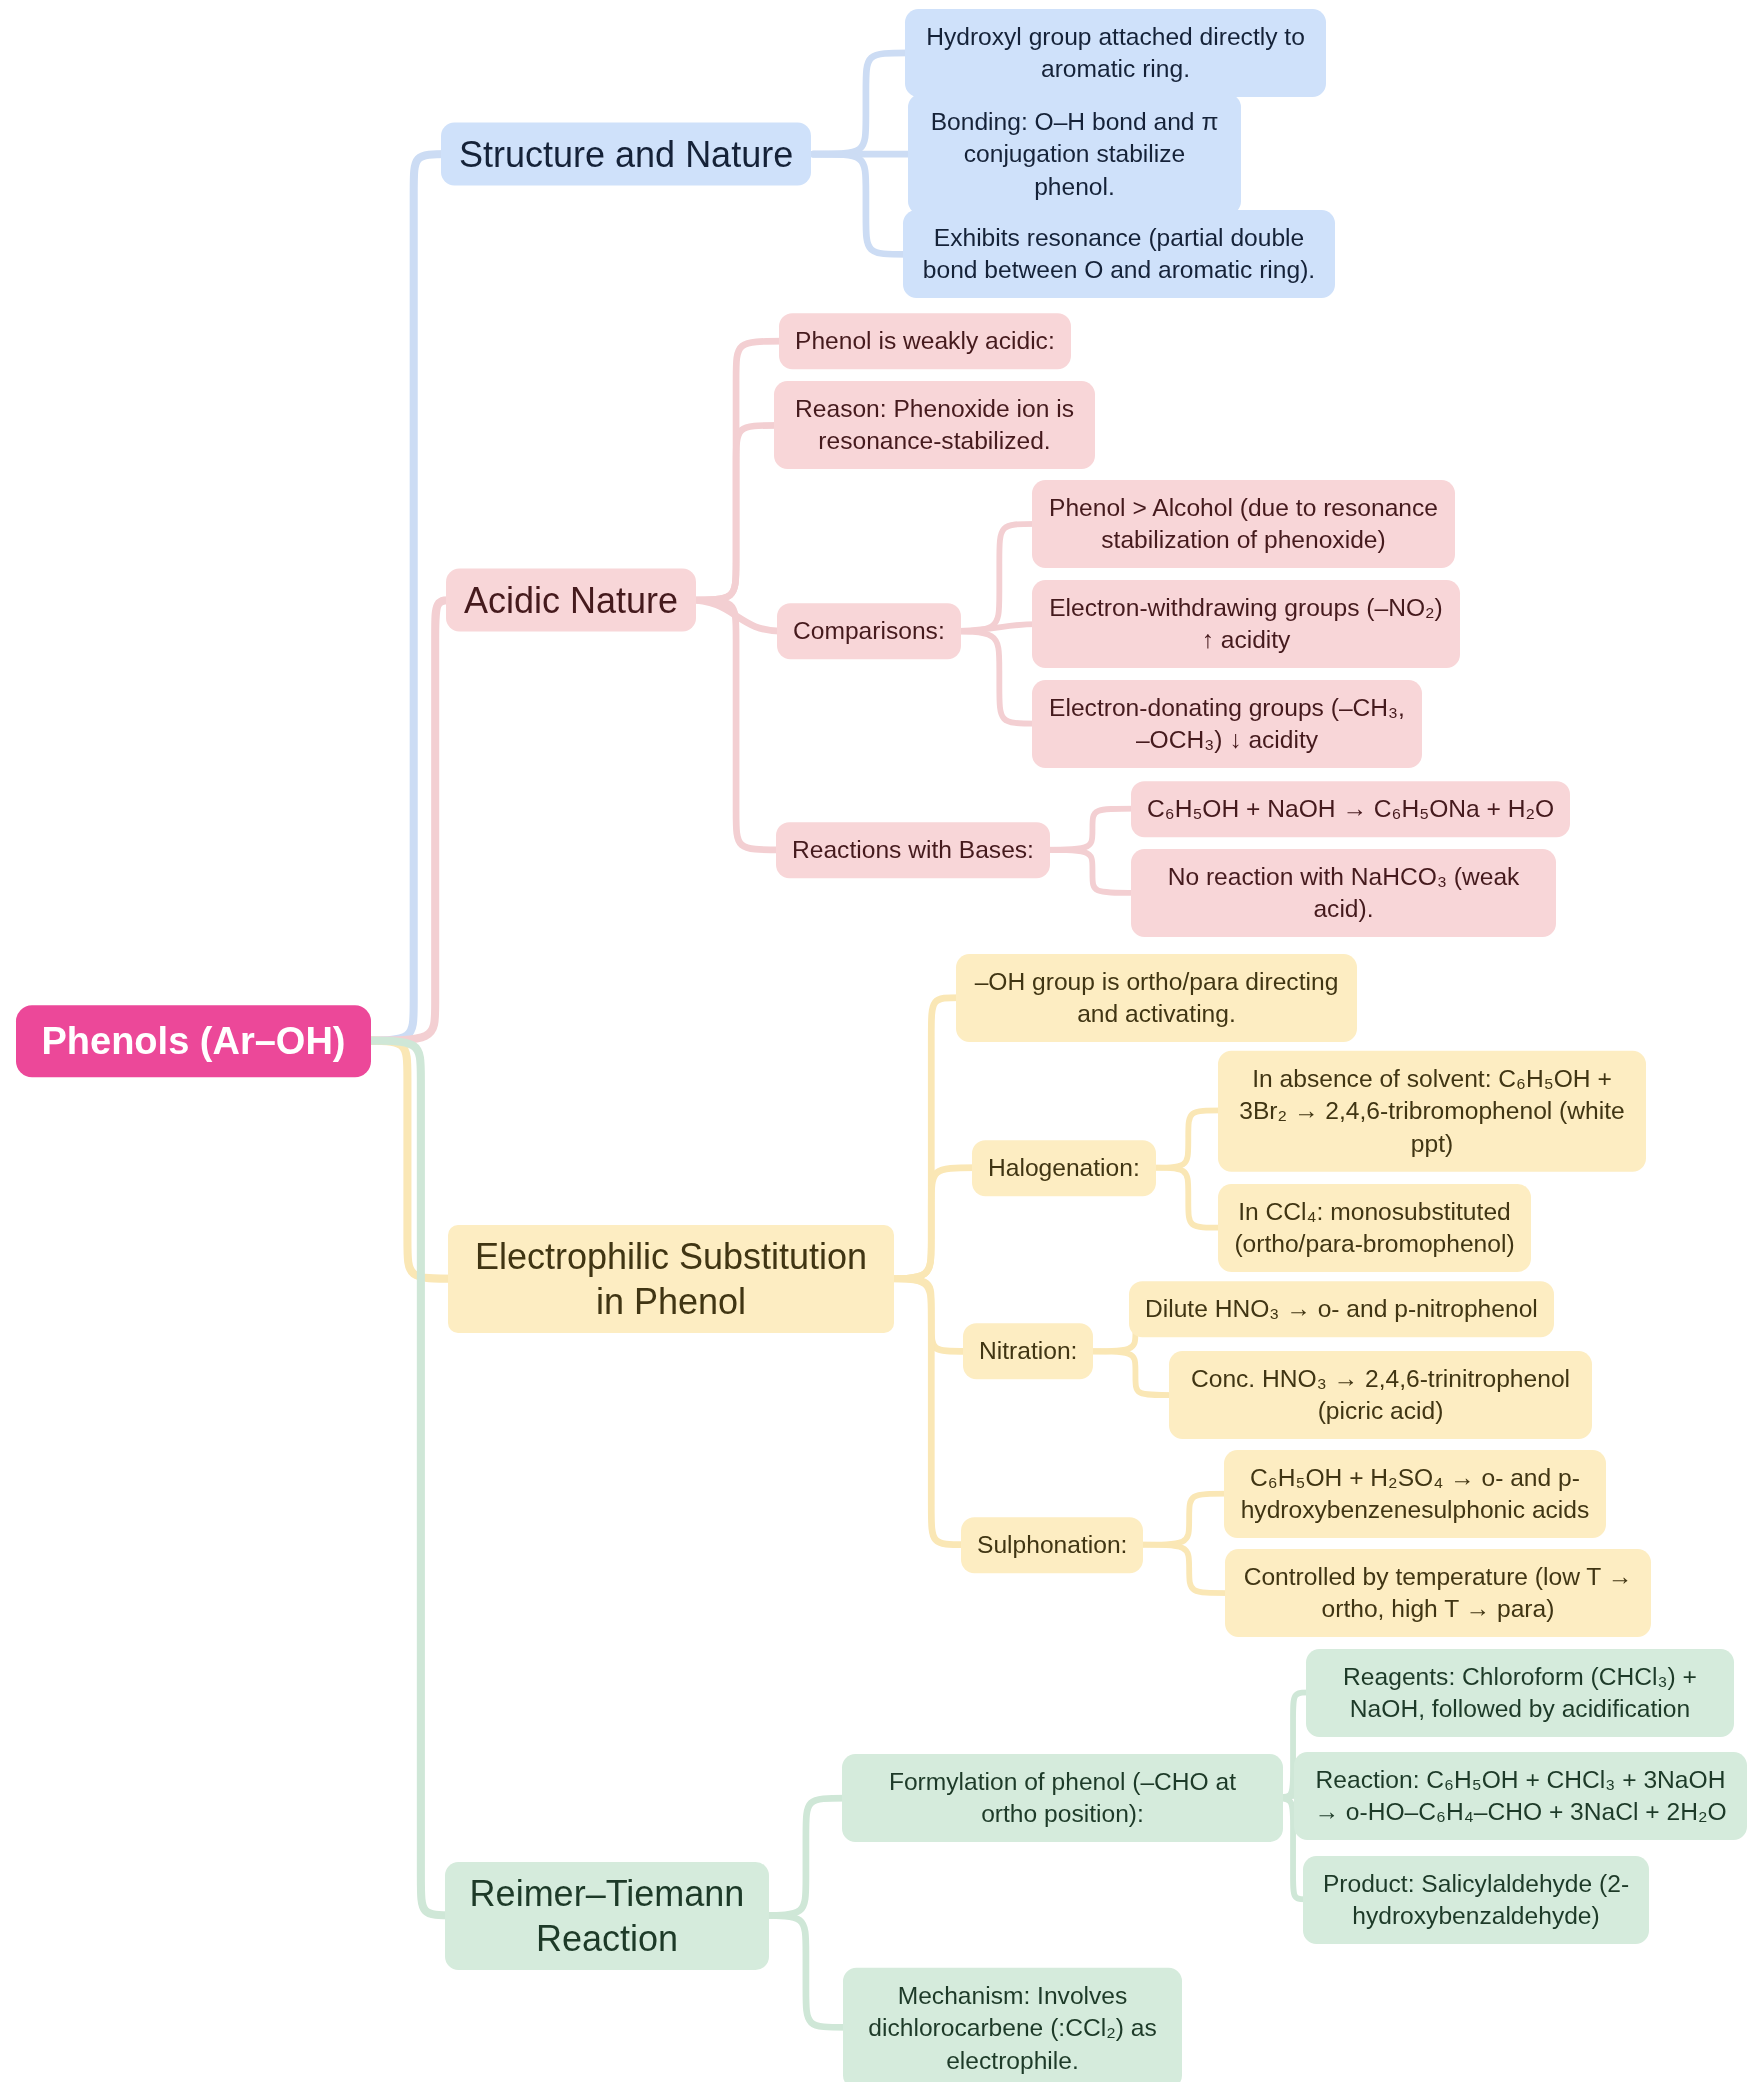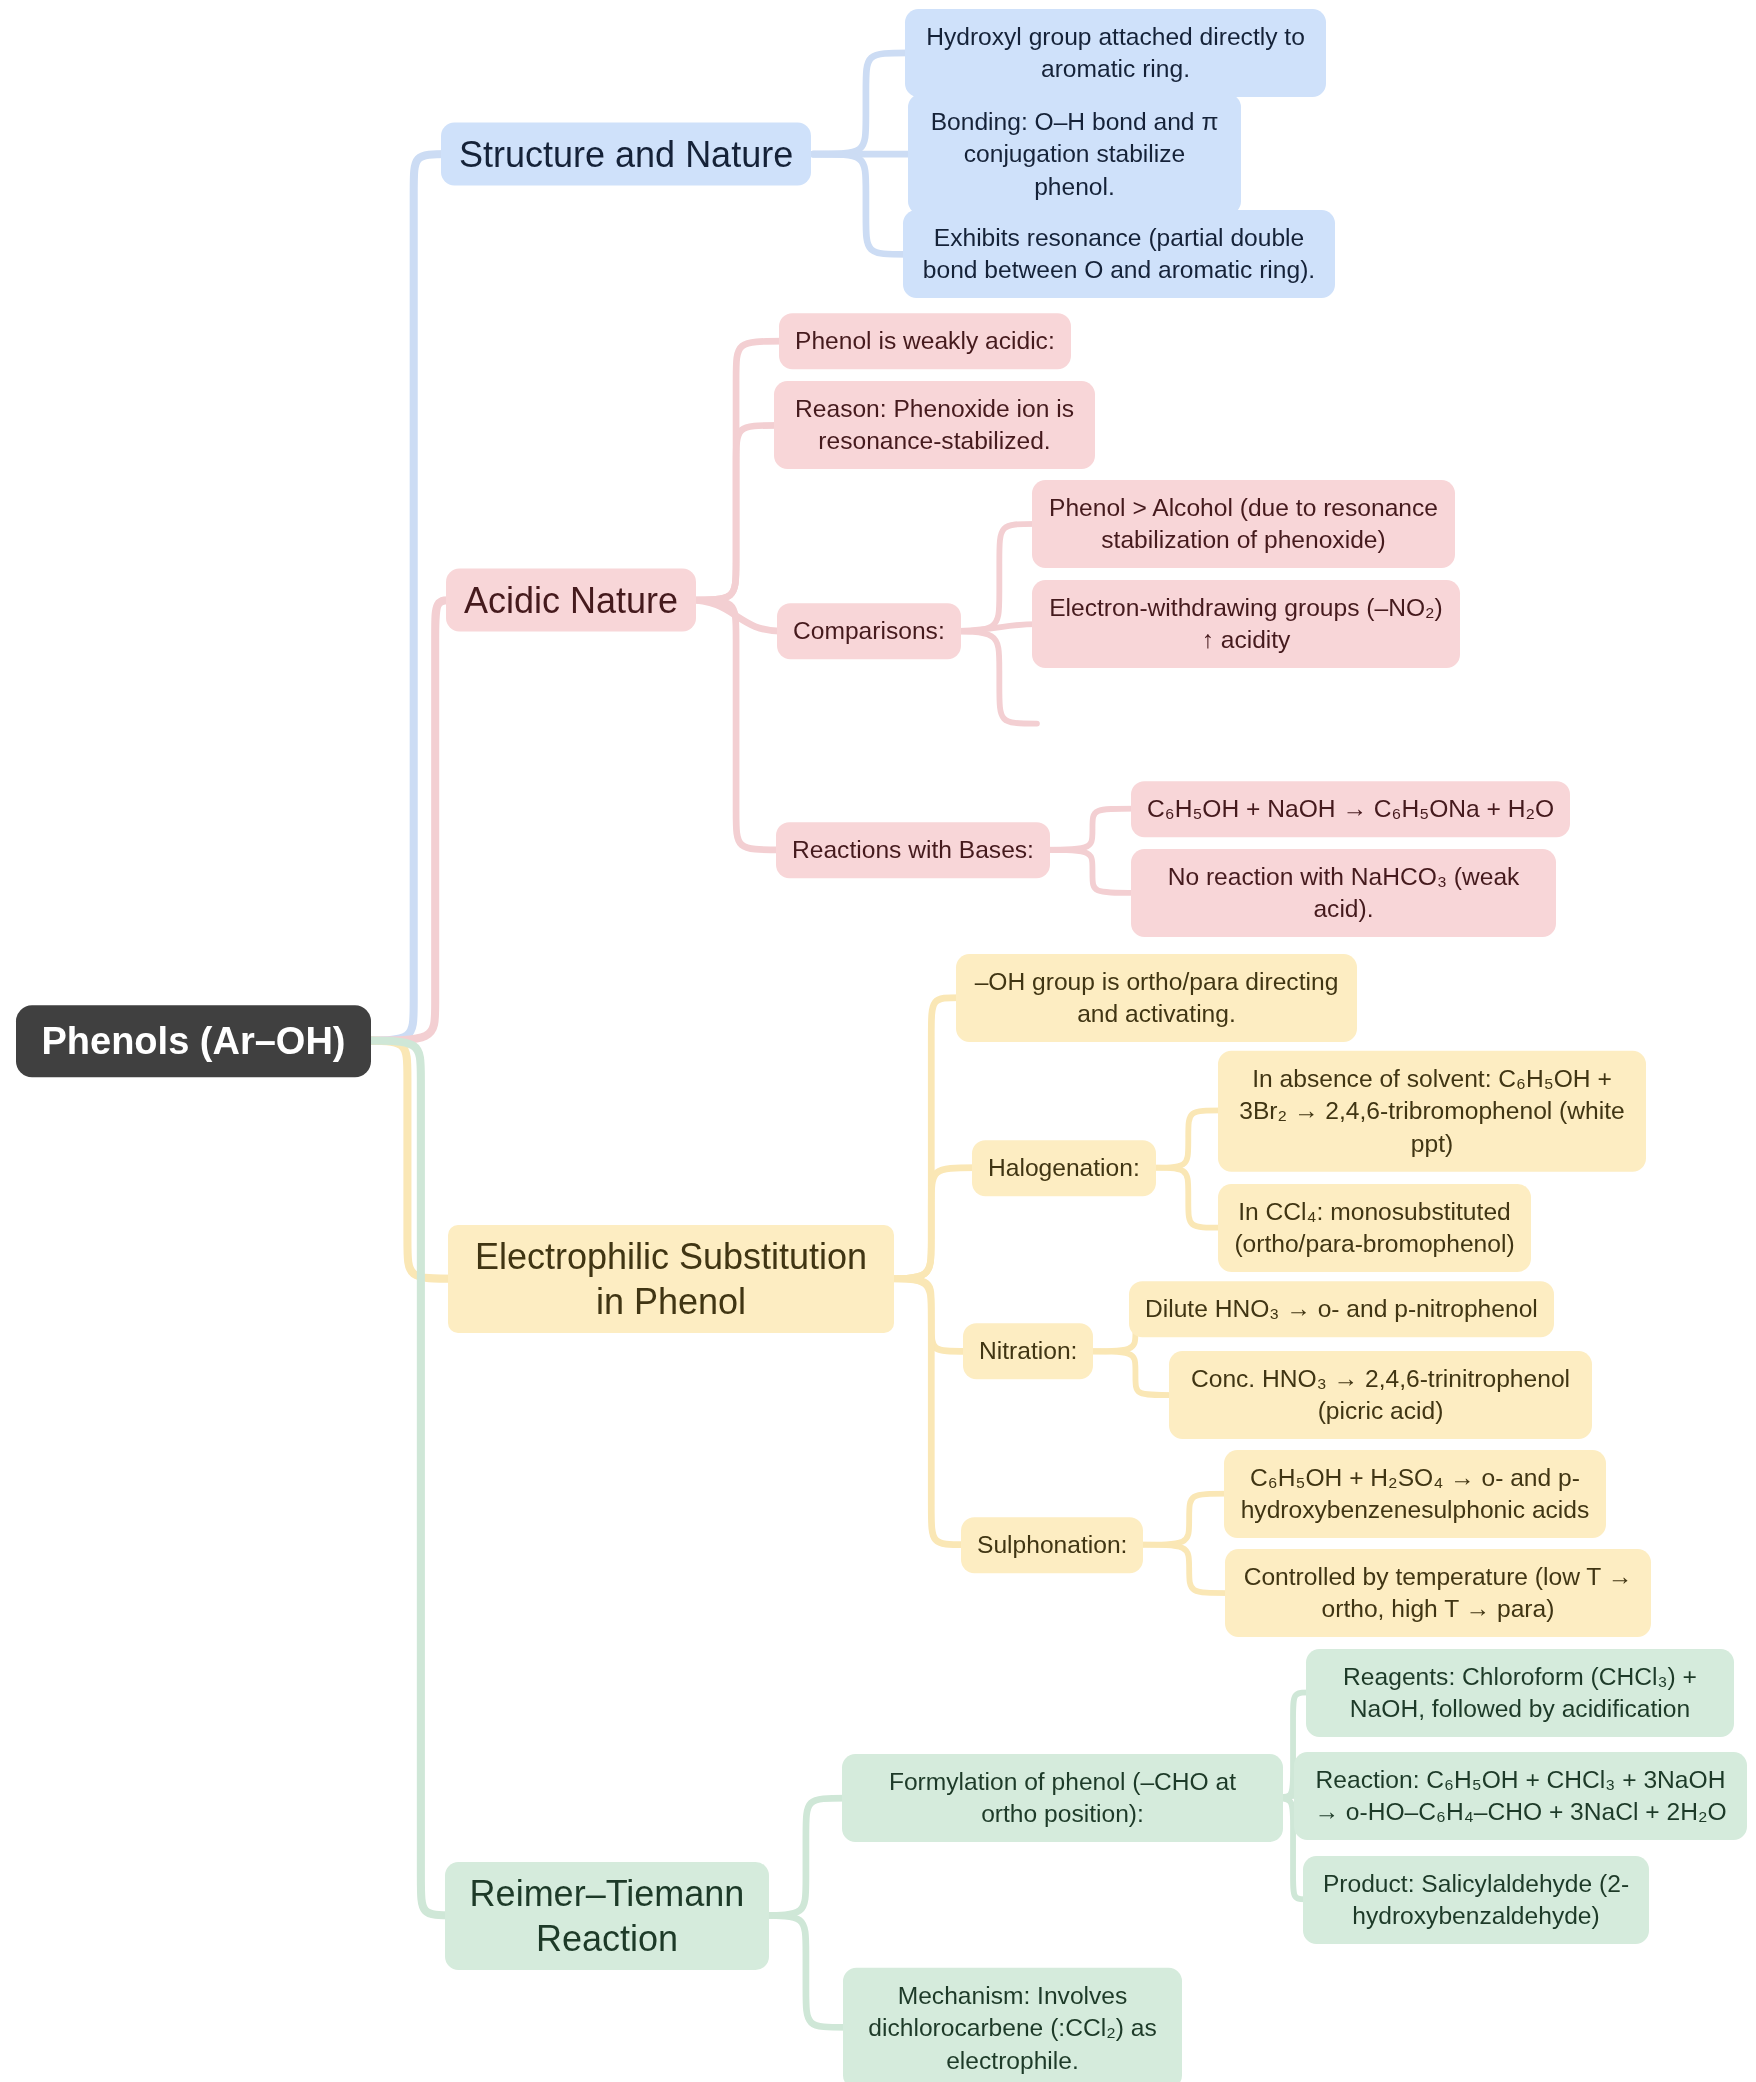--- a/index.html
+++ b/index.html
@@ -28,21 +28,21 @@
     line-height:1.32;
     text-align:center;
   }
   .nowrap{white-space:nowrap;}
   .branch{font-size:36px;line-height:1.25;padding:9px 18px;border-radius:13.4px;}
   .c-blue{background:#cfe1fa;color:#152238;}
   .c-pink{background:#f8d6d8;color:#451a1d;}
   .c-yellow{background:#fdedc2;color:#403513;}
   .c-green{background:#d5ebdc;color:#1d3a28;}
   .root{
-    background:#404040;color:#ffffff;
+    background:#ec4899;color:#ffffff;
     font-weight:bold;font-size:38px;
     border-radius:16px;padding:10.7px 18px;
   }
 
   
   #n-root{left:16px;top:1041px;width:355px;}
   #n-structure{left:441px;top:154px;}
   #n-acidic{left:446px;top:600px;}
   #n-electro{left:448px;top:1279px;width:446px;border-radius:10px;}
   #n-reimer{left:445px;top:1916px;width:324px;}
@@ -141,20 +141,21 @@
   <div class="node c-blue" id="n-b2">Bonding: O–H bond and π conjugation stabilize phenol.</div>
   <div class="node c-blue" id="n-b3">Exhibits resonance (partial double bond between O and aromatic ring).</div>
 
   <div class="node branch c-pink nowrap" id="n-acidic">Acidic Nature</div>
   <div class="node c-pink nowrap" id="n-a1">Phenol is weakly acidic:</div>
   <div class="node c-pink" id="n-a2">Reason: Phenoxide ion is resonance-stabilized.</div>
   <div class="node c-pink nowrap" id="n-a3">Comparisons:</div>
   <div class="node c-pink nowrap" id="n-a4">Reactions with Bases:</div>
   <div class="node c-pink" id="n-c1">Phenol &gt; Alcohol (due to resonance stabilization of phenoxide)</div>
   <div class="node c-pink" id="n-c2">Electron-withdrawing groups (–NO₂) ↑ acidity</div>
+  <div class="node c-pink" id="n-c3">Electron-donating groups (–CH₃, –OCH₃) ↓ acidity</div>
   <div class="node c-pink nowrap" id="n-r1">C₆H₅OH + NaOH → C₆H₅ONa + H₂O</div>
   <div class="node c-pink" id="n-r2">No reaction with NaHCO₃ (weak acid).</div>
 
   <div class="node branch c-yellow" id="n-electro">Electrophilic Substitution in Phenol</div>
   <div class="node c-yellow" id="n-e1">–OH group is ortho/para directing and activating.</div>
   <div class="node c-yellow nowrap" id="n-e2">Halogenation:</div>
   <div class="node c-yellow nowrap" id="n-e3">Nitration:</div>
   <div class="node c-yellow nowrap" id="n-e4">Sulphonation:</div>
   <div class="node c-yellow" id="n-h1">In absence of solvent: C₆H₅OH + 3Br₂ → 2,4,6-tribromophenol (white ppt)</div>
   <div class="node c-yellow" id="n-h2">In CCl₄: monosubstituted (ortho/para-bromophenol)</div>

